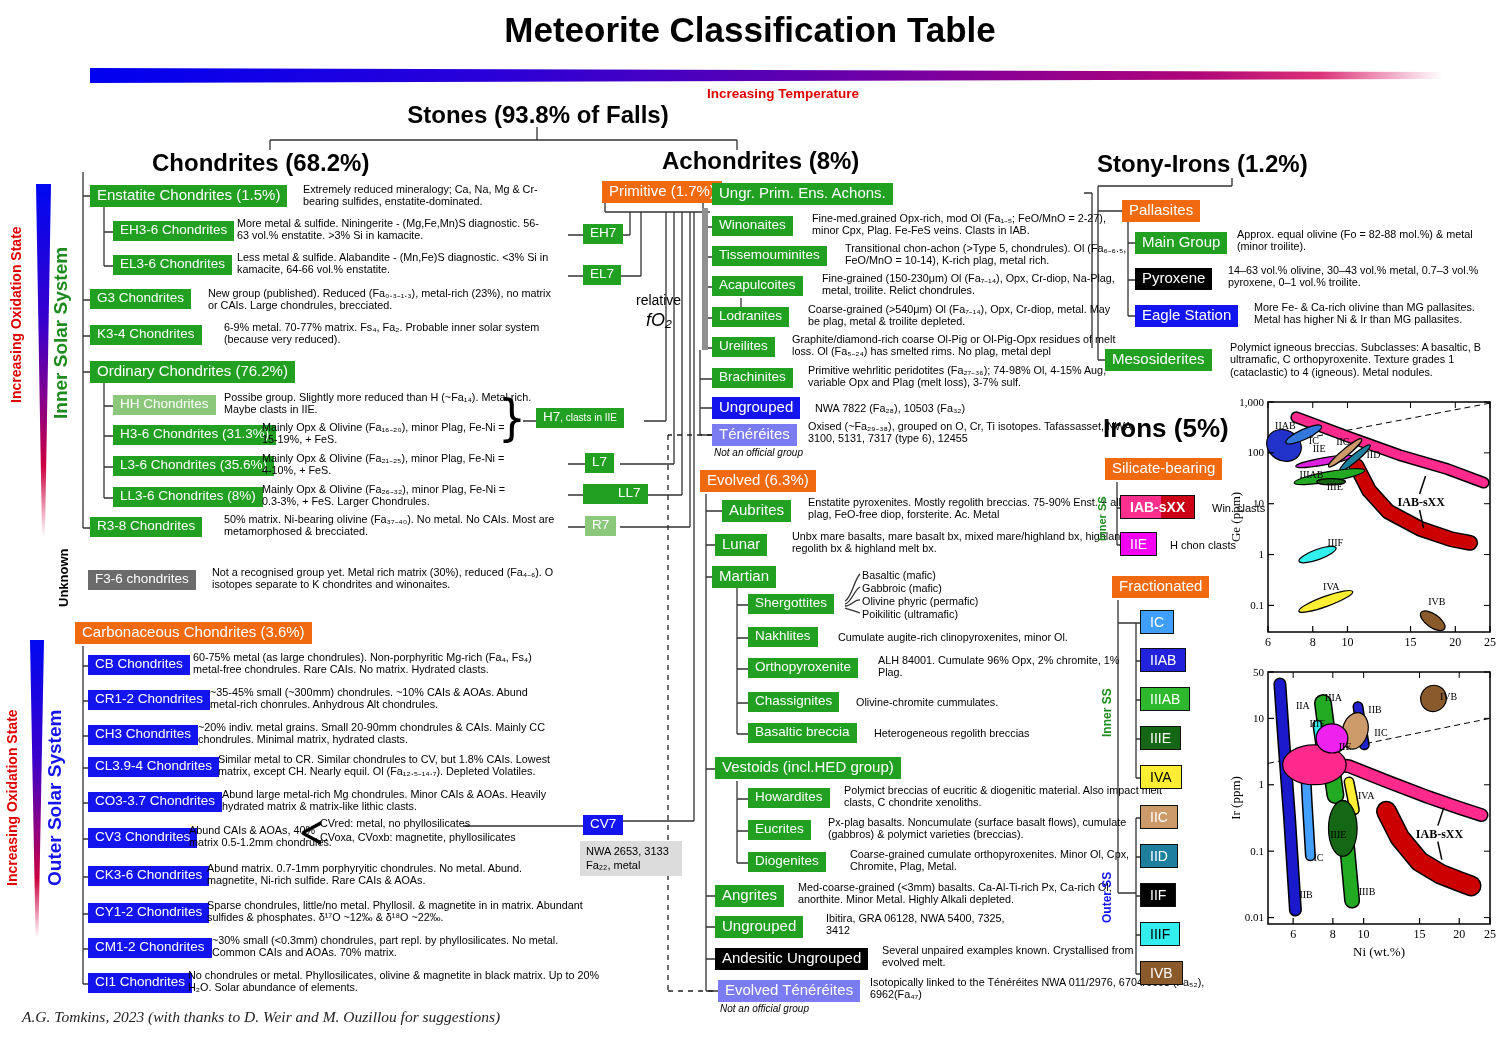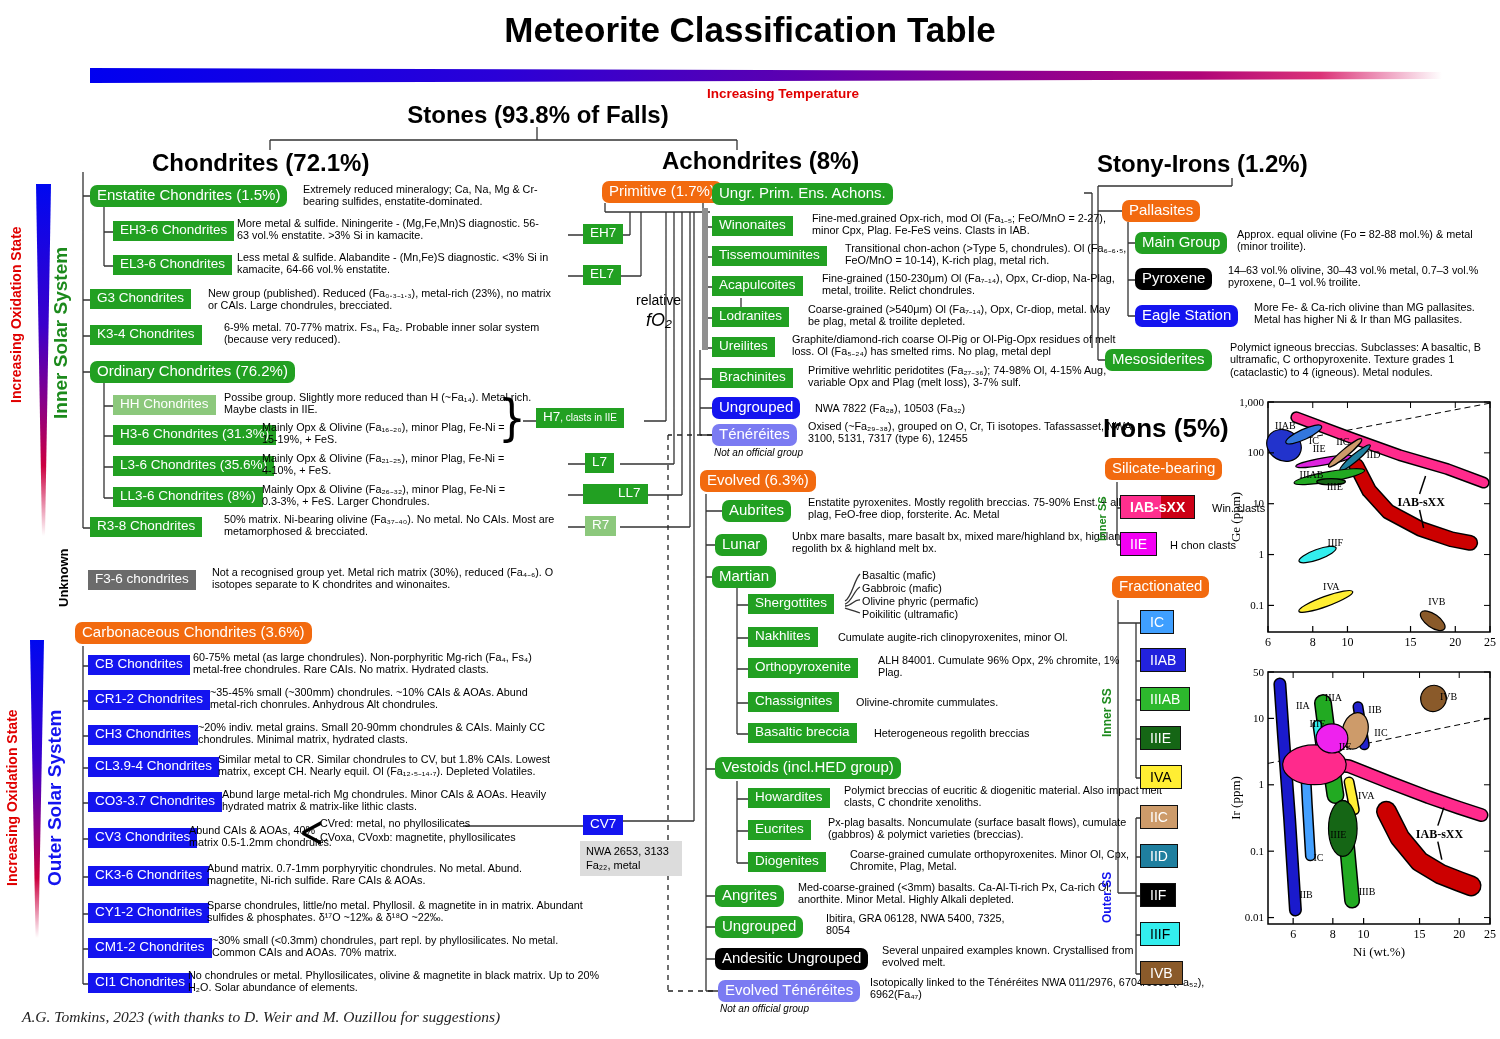--- a/index.html
+++ b/index.html
@@ -1,20 +1,20 @@
 <!DOCTYPE html>
 <html style="--green: #22A022; --lgreen: #8CC87C; --blue: #1414EF; --orange: #F26A0F; --peri: #7B7BF2; --gray: #6B6B6B; --magenta: #F300F3; --iabpink: #FF2F8E; --iabred: #CC0016;"><head>
 <meta charset="utf-8">
 <style>
   html,body{margin:0;padding:0;background:#fff;font-family:"Liberation Sans",sans-serif;}
   .page{position:relative;width:1500px;height:1039px;background:#fff;overflow:hidden;}
   svg.overlay{position:absolute;left:0;top:0;pointer-events:none;}
   .n{position:absolute;white-space:nowrap;}
   .node{position:absolute;white-space:nowrap;color:#fff;font-size:13.5px;padding:2px 7px 3px;line-height:1.1;}
-  .lg{font-size:15px;border-radius:7px;}
+  .lg{font-size:15px;}
   .green{background:var(--green);}
   .lgreen{background:var(--lgreen);}
   .blue{background:var(--blue);}
   .orange{background:var(--orange);}
   .peri{background:var(--peri);}
   .gray{background:var(--gray);}
   .blackbox{background:#000;}
   .desc{position:absolute;font-size:10.8px;line-height:1.14;color:#000;}
   .h24{position:absolute;font-size:24px;font-weight:bold;color:#000;white-space:nowrap;}
   .vtext{position:absolute;writing-mode:vertical-rl;transform:rotate(180deg);font-weight:bold;text-align:center;}
@@ -73,21 +73,21 @@
       M1118 893 H1136 M1136 818 V974 M1136 818 H1140 M1136 857 H1140 M1136 896 H1140 M1136 935 H1140 M1136 974 H1140
       M1084 193 H1092 M1092 193 V348"></path>
     <path fill="none" stroke="#222" stroke-width="1.3" stroke-dasharray="5 5" d="M712 435 H668 M668 435 V991 M668 991 H718"></path>
     <rect x="702" y="208" width="6" height="142" fill="#909090"></rect>
   </svg>
 
   <div class="title">Meteorite Classification Table</div>
   <div class="gradbar"></div>
   <div class="temp" style="left:707px;top:86px;">Increasing Temperature</div>
   <div class="stones">Stones (93.8% of Falls)</div>
-  <div class="h24" style="left:152px;top:149px;">Chondrites (72.1%)</div>
+  <div class="h24" style="left:152px;top:149px;">Chondrites (68.2%)</div>
   <div class="h24" style="left:662px;top:147px;">Achondrites (8%)</div>
   <div class="h24" style="left:1097px;top:150px;">Stony-Irons (1.2%)</div>
   <div class="irons-title" style="left:1103px;top:413px;">Irons (5%)</div>
 
   <div class="railbar" style="left:36px;top:184px;width:15px;height:352px;"></div>
   <div class="vtext" style="left:8px;top:195px;height:240px;font-size:14px;color:#e00000;">Increasing Oxidation State</div>
   <div class="vtext" style="left:50px;top:205px;height:255px;font-size:19px;color:#1c8a1c;">Inner Solar System</div>
   <div class="vtext" style="left:56px;top:546px;height:64px;font-size:13px;color:#000;">Unknown</div>
   <div class="railbar" style="left:30px;top:640px;width:14px;height:298px;"></div>
   <div class="vtext" style="left:4px;top:655px;height:285px;font-size:14px;color:#e00000;">Increasing Oxidation State</div>
@@ -200,21 +200,21 @@
   <div class="node green lg" style="left:715px;top:757px;">Vestoids (incl.HED group)</div>
   <div class="node green" style="left:748px;top:788px;">Howardites</div>
   <div class="desc" style="left:844px;top:784px;width:330px;">Polymict breccias of eucritic &amp; diogenitic material. Also impact melt clasts, C chondrite xenoliths.</div>
   <div class="node green" style="left:748px;top:820px;">Eucrites</div>
   <div class="desc" style="left:828px;top:816px;width:340px;">Px-plag basalts. Noncumulate (surface basalt flows), cumulate (gabbros) &amp; polymict varieties (breccias).</div>
   <div class="node green" style="left:748px;top:852px;">Diogenites</div>
   <div class="desc" style="left:850px;top:848px;width:305px;">Coarse-grained cumulate orthopyroxenites. Minor Ol, Cpx, Chromite, Plag, Metal.</div>
   <div class="node green lg" style="left:715px;top:885px;">Angrites</div>
   <div class="desc" style="left:798px;top:881px;width:340px;">Med-coarse-grained (&lt;3mm) basalts. Ca-Al-Ti-rich Px, Ca-rich Ol, anorthite. Minor Metal. Highly Alkali depleted.</div>
   <div class="node green lg" style="left:715px;top:916px;">Ungrouped</div>
-  <div class="desc" style="left:826px;top:912px;width:200px;">Ibitira, GRA 06128, NWA 5400, 7325, 8054</div>
+  <div class="desc" style="left:826px;top:912px;width:200px;">Ibitira, GRA 06128, NWA 5400, 7325, 3412</div>
   <div class="node blackbox lg" style="left:715px;top:948px;">Andesitic Ungrouped</div>
   <div class="desc" style="left:882px;top:944px;width:270px;">Several unpaired examples known. Crystallised from evolved melt.</div>
   <div class="node peri lg" style="left:718px;top:980px;">Evolved Ténéréites</div>
   <div class="desc" style="left:870px;top:976px;width:335px;">Isotopically linked to the Ténéréites NWA 011/2976, 6704/6693 (Fa₅₂), 6962(Fa₄₇)</div>
   <div class="note" style="left:720px;top:1003px;">Not an official group</div>
 
   <div class="node orange lg" style="left:1122px;top:200px;">Pallasites</div>
   <div class="node green lg" style="left:1135px;top:232px;">Main Group</div>
   <div class="desc" style="left:1237px;top:228px;width:255px;">Approx. equal olivine (Fo = 82-88 mol.%) &amp; metal (minor troilite).</div>
   <div class="node blackbox lg" style="left:1135px;top:268px;">Pyroxene</div>

